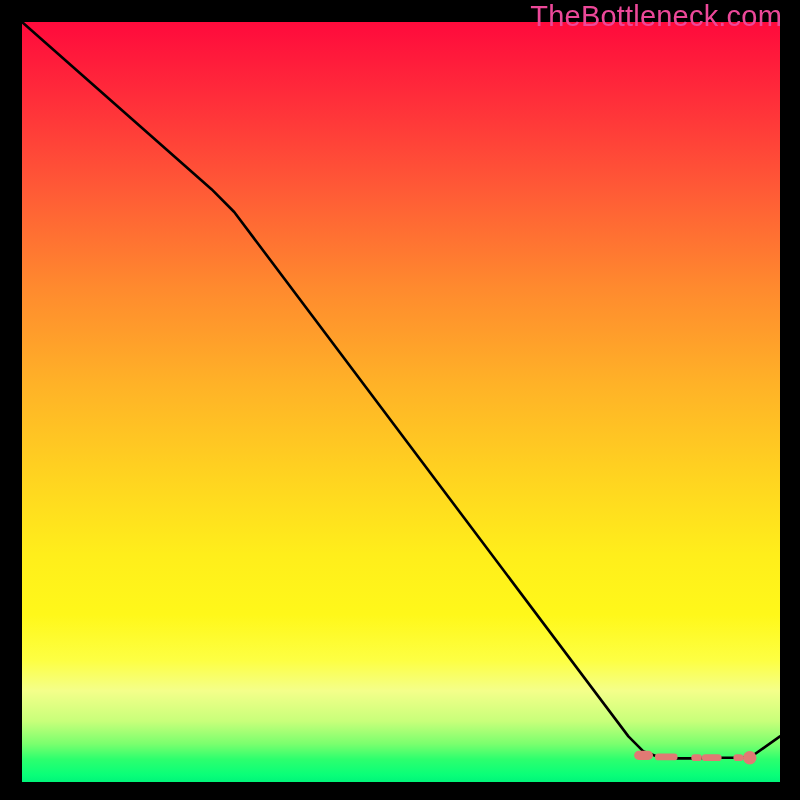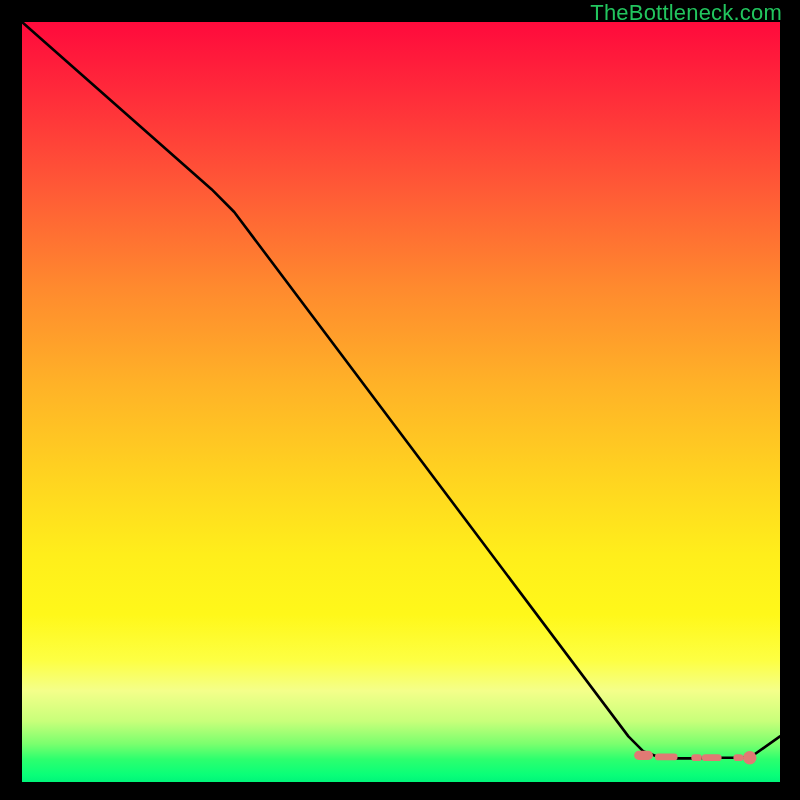--- a/index.html
+++ b/index.html
@@ -31,23 +31,23 @@
       #7aff6e 95%,
       #2dff6e 97%,
       #0aff78 99%,
       #00f57a 100%
     );
   }
   .attribution {
     position: absolute;
     right: 18px;
     top: 0px;
-    color: #22c55e;
+    color: #ec4899;
     font-family: Arial, Helvetica, sans-serif;
-    font-size: 22px;
+    font-size: 29px;
     font-weight: 400;
     letter-spacing: 0.2px;
   }
   svg.overlay {
     position: absolute;
     left: 22px;
     top: 22px;
     width: 758px;
     height: 760px;
     pointer-events: none;

